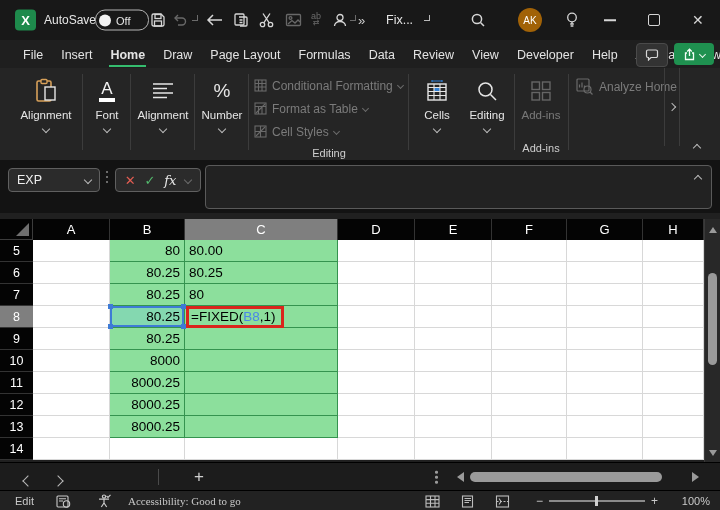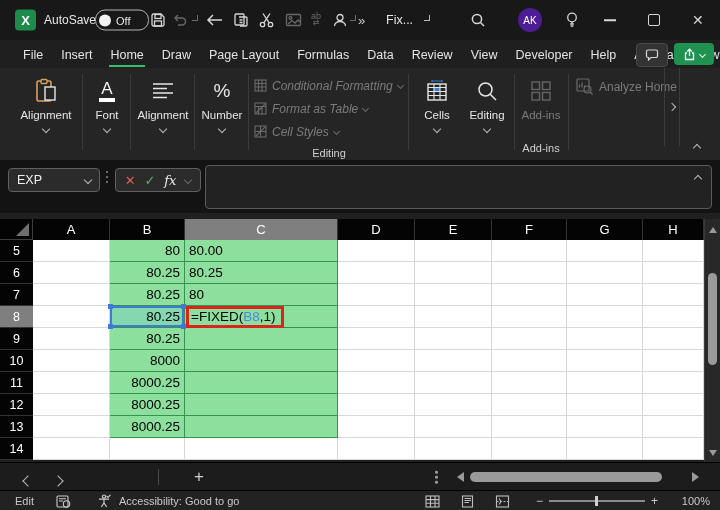--- a/index.html
+++ b/index.html
@@ -14,49 +14,49 @@
   
   .titlebar{top:0;height:40px;background:#181818;}
   .titlebar>*{position:absolute;top:50%;transform:translateY(-50%);}
   .xl-logo{left:15px;width:21px;height:21px;background:#1e8a4c;border-radius:4px;color:#fff;font-size:13px;font-weight:bold;display:flex;align-items:center;justify-content:center;}
   .autosave{left:44px;color:#e6e6e6;font-size:12px;}
   .toggle{left:95px;width:52px;height:19px;border:1px solid #b5b5b5;border-radius:10px;display:flex;align-items:center;color:#e6e6e6;font-size:11px;}
   .knob{width:12px;height:12px;border-radius:50%;background:#f2f2f2;margin:0 5px 0 3px;}
   .tb-ic{color:#d6d6d6;font-size:14px;line-height:1;}
   .tb-ic svg{display:block;}
   .dis{opacity:.42;}
-  .avatar{left:518px;width:24px;height:24px;border-radius:50%;background:#4c1d95;color:#fff;font-size:10px;display:flex;align-items:center;justify-content:center;}
+  .avatar{left:518px;width:24px;height:24px;border-radius:50%;background:#a16207;color:#fff;font-size:10px;display:flex;align-items:center;justify-content:center;}
   .win-min{left:604px;width:12px;height:1.5px;background:#d6d6d6;}
   .win-max{left:648px;width:10px;height:10px;border:1.4px solid #d6d6d6;border-radius:2px;}
   .win-close{left:692px;color:#d6d6d6;font-size:14px;}
   .doc-title{left:386px;color:#e6e6e6;font-size:12.5px;}
   .more-cmds{left:358px;color:#cfcfcf;font-size:13px;letter-spacing:1px;}
 
   
   .menubar{top:40px;height:28px;background:#1f1f1f;display:flex;align-items:center;padding-left:14px;box-sizing:border-box;}
   .menu-item{color:#e3e3e3;font-size:12.5px;padding:5px 9px 4px;position:relative;white-space:nowrap;}
-  .menu-item.active{font-weight:normal;}
+  .menu-item.active{font-weight:bold;}
   .menu-item.active::after{content:"";position:absolute;left:8px;right:8px;bottom:-1px;height:2px;background:#35bd6f;}
   .mb-right{position:absolute;right:6px;top:43px;display:flex;gap:6px;}
   .comment-btn{width:30px;height:22px;background:#333;border:1px solid #4a4a4a;border-radius:4px;display:flex;align-items:center;justify-content:center;}
   .share-btn{width:40px;height:22px;background:#1f9150;border-radius:4px;display:flex;align-items:center;justify-content:center;gap:4px;}
   .share-btn .chev{border-color:#eaf5ee;width:4px;height:4px;}
 
   
   .ribbon{top:68px;height:92px;background:#252525;border-bottom:1px solid #000;}
   .ribbon>*{position:absolute;}
   .vsep{top:6px;bottom:10px;width:1px;background:#3c3c3c;}
   .rgroup{display:flex;flex-direction:column;align-items:center;top:8px;}
   .rgroup .ricon{height:30px;display:flex;align-items:center;justify-content:center;}
   .rgroup .rlabel{color:#e6e6e6;font-size:11.5px;margin-top:3px;}
   .rgroup .chev{margin-top:5px;}
   .font-A{color:#f0f0f0;font-size:17px;line-height:1;border-bottom:4px solid #fff;padding:0 2px 1px;}
   .pct{color:#e6e6e6;font-size:19px;}
   .styles-grp{top:6px;}
-  .sitem{display:flex;align-items:center;gap:5px;height:23px;color:#7b7b7b;font-size:12px;white-space:nowrap;font-style:italic;}
+  .sitem{display:flex;align-items:center;gap:5px;height:23px;color:#7b7b7b;font-size:12px;white-space:nowrap;}
   .sitem .chev{width:4px;height:4px;}
   .grp-label{color:#cfcfcf;font-size:11px;text-align:center;}
   .analyze{display:flex;align-items:center;gap:6px;color:#7b7b7b;font-size:12px;}
   .pager{top:0;bottom:14px;width:14px;border-left:1px solid #3c3c3c;border-right:1px solid #3c3c3c;display:flex;align-items:center;justify-content:center;}
   .collapse-rb{bottom:5px;}
 
   
   .formulabar{top:160px;height:53px;background:#131313;}
   .formulabar>*{position:absolute;}
   .namebox{left:8px;top:8px;width:92px;height:24px;background:#2b2b2b;border:1px solid #606060;border-radius:4px;display:flex;align-items:center;color:#efefef;font-size:12.5px;padding:0 8px;box-sizing:border-box;}
@@ -107,21 +107,21 @@
   .harrow{width:0;height:0;border-top:5px solid transparent;border-bottom:5px solid transparent;}
   .harrow.left{left:457px;border-right:7px solid #9a9a9a;}
   .harrow.right{left:692px;border-left:7px solid #9a9a9a;}
   .hscroll{left:470px;width:216px;height:12px;}
   .hthumb{position:absolute;left:0;top:1px;width:192px;height:10px;background:#9a9a9a;border-radius:5px;}
 
   
   .statusbar{top:490px;height:20px;background:#222;border-top:1px solid #000;display:flex;align-items:center;color:#c9c9c9;font-size:11px;}
   .statusbar .sb-mode{margin-left:15px;}
   .sb-icon{margin-left:22px;display:flex;align-items:center;}
-  .sb-access{margin-left:8px;}
+  .sb-access{margin-left:17px;font-family:Liberation Serif, serif;}
   .sb-right{position:absolute;right:10px;display:flex;align-items:center;gap:0;}
   .sb-view{margin-right:20px;display:flex;align-items:center;}
   .zoom-minus,.zoom-plus{color:#c9c9c9;font-size:12px;padding:0 6px;}
   .zoom-track{position:relative;width:96px;height:1.5px;background:#8a8a8a;}
   .zoom-thumb{position:absolute;left:46px;top:-4px;width:3px;height:10px;background:#d0d0d0;}
   .zoom-pct{margin-left:12px;width:34px;text-align:right;}
 </style>
 </head>
 <body>
 

